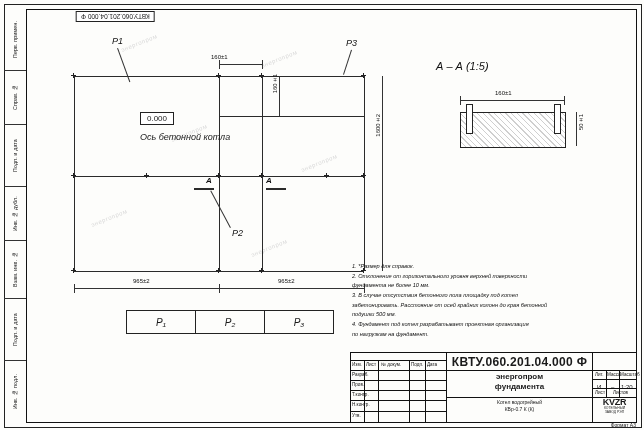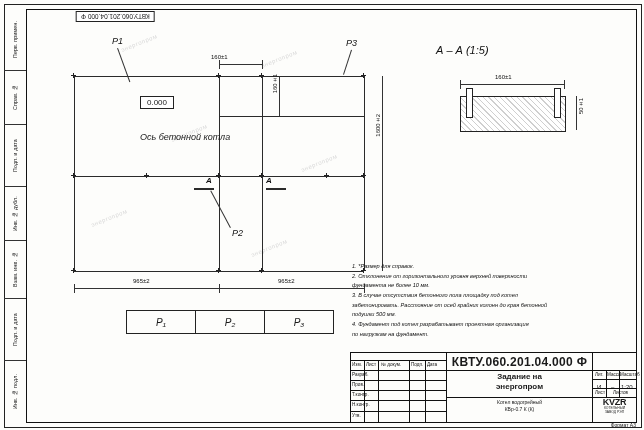--- a/index.html
+++ b/index.html
@@ -37,21 +37,21 @@
   .dimtxt{position:absolute;font-size:6px;color:#111;background:#fdfdfb;padding:0 1px;white-space:nowrap;}
   .dimtxt-v{position:absolute;font-size:6px;color:#111;writing-mode:vertical-rl;transform:rotate(180deg);white-space:nowrap;}
 
   .boxzero{position:absolute;border:1px solid #222;padding:1px 6px;font-size:8px;background:#fff;}
 
   .leader{position:absolute;height:1px;background:#333;transform-origin:0 0;}
 
   .axlbl{position:absolute;font-size:8px;font-style:italic;font-weight:bold;color:#111;}
 
   
-  .sec{position:absolute;left:436px;top:44px;width:170px;height:110px;}
+  .sec{position:absolute;left:436px;top:60px;width:170px;height:110px;}
   .sec-title{position:absolute;left:0;top:0;font-size:11px;font-style:italic;color:#111;}
   .hatchbox{position:absolute;left:24px;top:52px;width:104px;height:34px;border:1.2px solid #222;
             background:repeating-linear-gradient(45deg,#fff 0 3px,#cfcfcf 3px 4px);}
   .bolt{position:absolute;width:5px;height:28px;border:1px solid #222;background:#fff;}
 
   
   .notes{position:absolute;left:352px;top:262px;width:280px;font-size:5.6px;line-height:1.55;color:#111;}
   .notes div{margin-bottom:1px;font-style:italic;}
 
   
@@ -154,21 +154,21 @@
 
     <div class="lbl lbl-it" style="left:78px;top:20px;font-size:9px;">Р1</div>
     <div class="leader" style="left:84px;top:32px;width:36px;transform:rotate(70deg);"></div>
 
     <div class="lbl lbl-it" style="left:312px;top:22px;font-size:9px;">Р3</div>
     <div class="leader" style="left:318px;top:34px;width:26px;transform:rotate(108deg);"></div>
 
     <div class="lbl lbl-it" style="left:198px;top:212px;font-size:9px;">Р2</div>
     <div class="leader" style="left:196px;top:212px;width:42px;transform:rotate(-118deg);"></div>
 
-    <div class="boxzero" style="left:106px;top:80px;">0.000</div>
+    <div class="boxzero" style="left:106px;top:96px;">0.000</div>
 
     <div class="ossymm" style="left:106px;top:116px;">Ось бетонной котла</div>
 
     <div class="axlbl" style="left:172px;top:160px;">А</div>
     <div class="axlbl" style="left:232px;top:160px;">А</div>
     <div class="ln h" style="left:160px;top:172px;width:20px;height:2px;"></div>
     <div class="ln h" style="left:232px;top:172px;width:20px;height:2px;"></div>
 
     <div class="dimline" style="left:185px;top:48px;width:43px;"></div>
     <div class="dimv" style="left:185px;top:44px;height:9px;"></div>
@@ -260,22 +260,22 @@
     <div class="tbt" style="left:76px;top:9px;">Дата</div>
 
     <div class="tbt" style="left:1px;top:19px;">Разраб.</div>
     <div class="tbt" style="left:1px;top:29px;">Пров.</div>
     <div class="tbt" style="left:1px;top:39px;">Т.контр.</div>
     <div class="tbt" style="left:1px;top:49px;">Н.контр.</div>
     <div class="tbt" style="left:1px;top:60px;">Утв.</div>
 
     <div class="code">КВТУ.060.201.04.000  Ф</div>
     <div class="tname">
-      <div>Задание на</div>
       <div>энергопром</div>
+      <div>фундамента</div>
     </div>
     <div class="tsub">
       <div>Котел водогрейный</div>
       <div>КВр-0.7 К (К)</div>
     </div>
 
     <div class="tbt" style="left:244px;top:19px;">Лит.</div>
     <div class="tbt" style="left:256px;top:19px;">Масса</div>
     <div class="tbt" style="left:269px;top:19px;">Масштаб</div>
     <div class="tbt" style="left:246px;top:31px;font-size:6px;">И</div>

